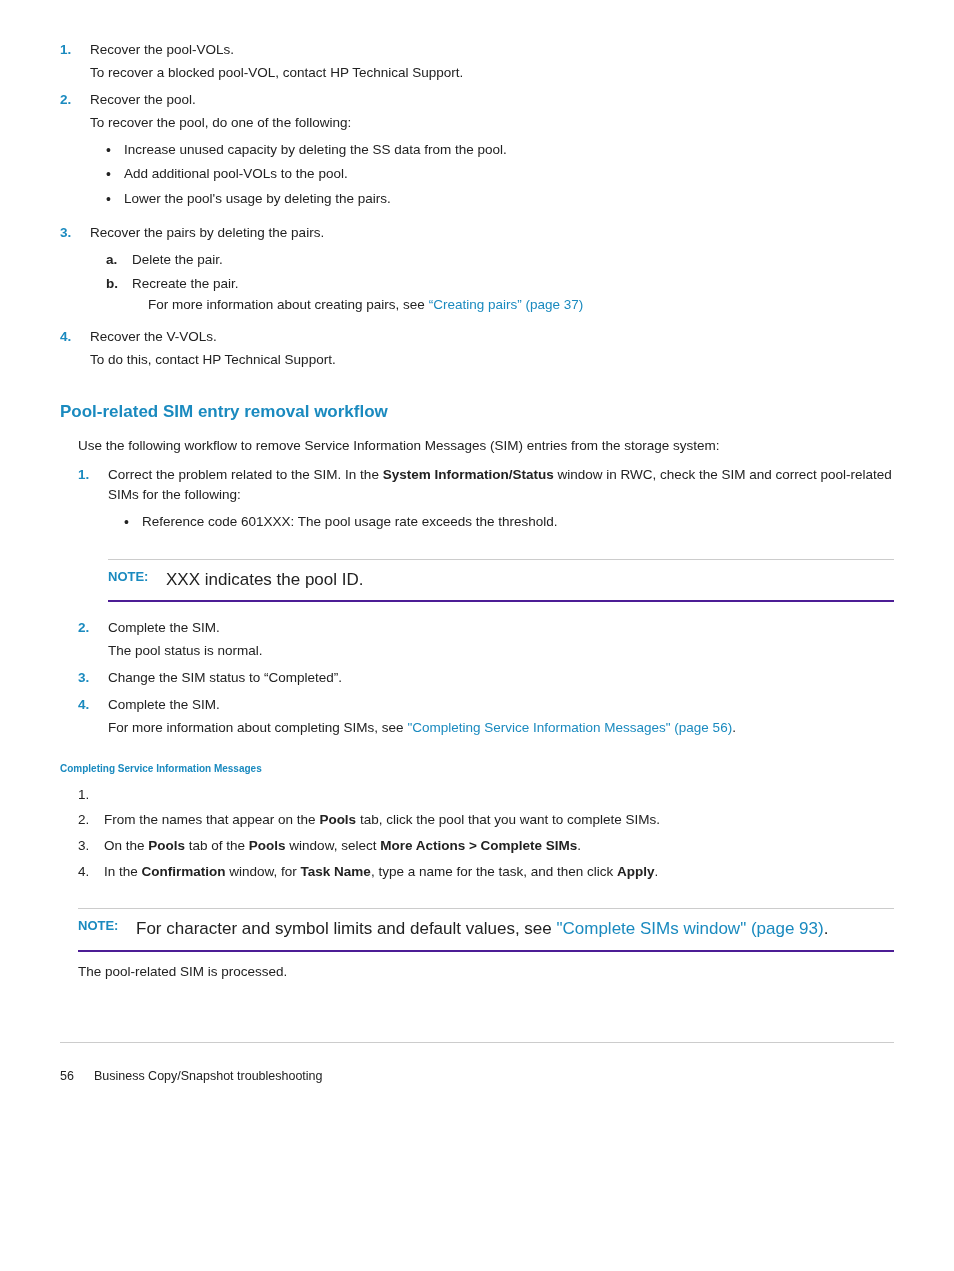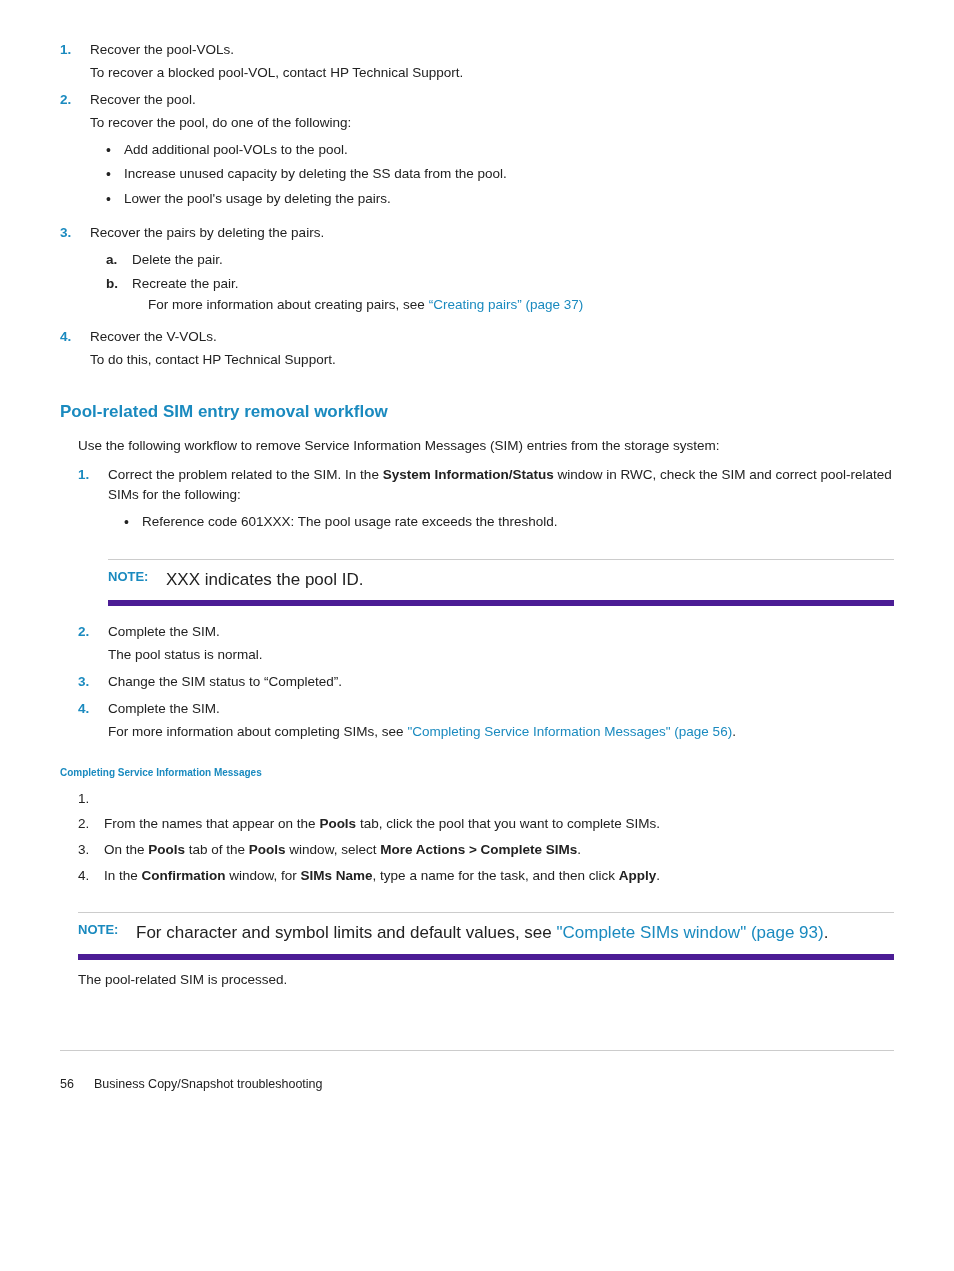--- a/index.html
+++ b/index.html
@@ -77,21 +77,21 @@
       font-weight: bold;
       margin: 28px 0 10px 0;
       border-bottom: none;
     }
     .section-intro {
       margin-bottom: 8px;
       margin-left: 0;
     }
     .note-box {
       border-top: 1px solid #ccc;
-      border-bottom: 6px solid #4c1d95;
+      border-bottom: 2px solid #4c1d95;
       padding: 7px 0 7px 0;
       margin: 25px 0 10px 0;
       display: flex;
       gap: 10px;
       align-items: flex-start;
     }
     .note-label {
       color: #1a8abf;
       font-weight: bold;
       font-size: 13px;
@@ -166,24 +166,24 @@
       </div>
     </li>
 
     <li>
       <span class="num">2.</span>
       <div class="content">
         <span>Recover the pool.</span>
         <div class="sub-text">To recover the pool, do one of the following:</div>
         <ul class="bullet-list">
           <li>
+              <span>Increase unused capacity by deleting the SS data from the pool.</span>
+            </li>
+          <li>
               <span>Add additional pool-VOLs to the pool.</span>
-            </li>
-          <li>
-              <span>Increase unused capacity by deleting the SS data from the pool.</span>
             </li>
           <li>
               <span>Lower the pool's usage by deleting the pairs.</span>
             </li>
         </ul>
       </div>
     </li>
 
     <li>
       <span class="num">3.</span>
@@ -280,21 +280,21 @@
         <span>From the names that appear on the <span class="bold">Pools</span> tab, click the pool that you want to complete SIMs.</span>
       </li>
 
       <li>
         <span class="pnum">3.</span>
         <span>On the <span class="bold">Pools</span> tab of the <span class="bold">Pools</span> window, select <span class="bold">More Actions &gt; Complete SIMs</span>.</span>
       </li>
 
       <li>
         <span class="pnum">4.</span>
-        <span>In the <span class="bold">Confirmation</span> window, for <span class="bold">SIMs Name</span>, type a name for the task, and then click <span class="bold">Apply</span>.</span>
+        <span>In the <span class="bold">Confirmation</span> window, for <span class="bold">Task Name</span>, type a name for the task, and then click <span class="bold">Apply</span>.</span>
       </li>
     </ol>
 
     <div class="note-box">
       <span class="note-label">NOTE:</span>
       <span class="note-content">For character and symbol limits and default values, see <a href="#" class="link">"Complete SIMs window" (page 93)</a>.</span>
     </div>
 
     <p style="margin-top:10px;">The pool-related SIM is processed.</p>
   </div>

